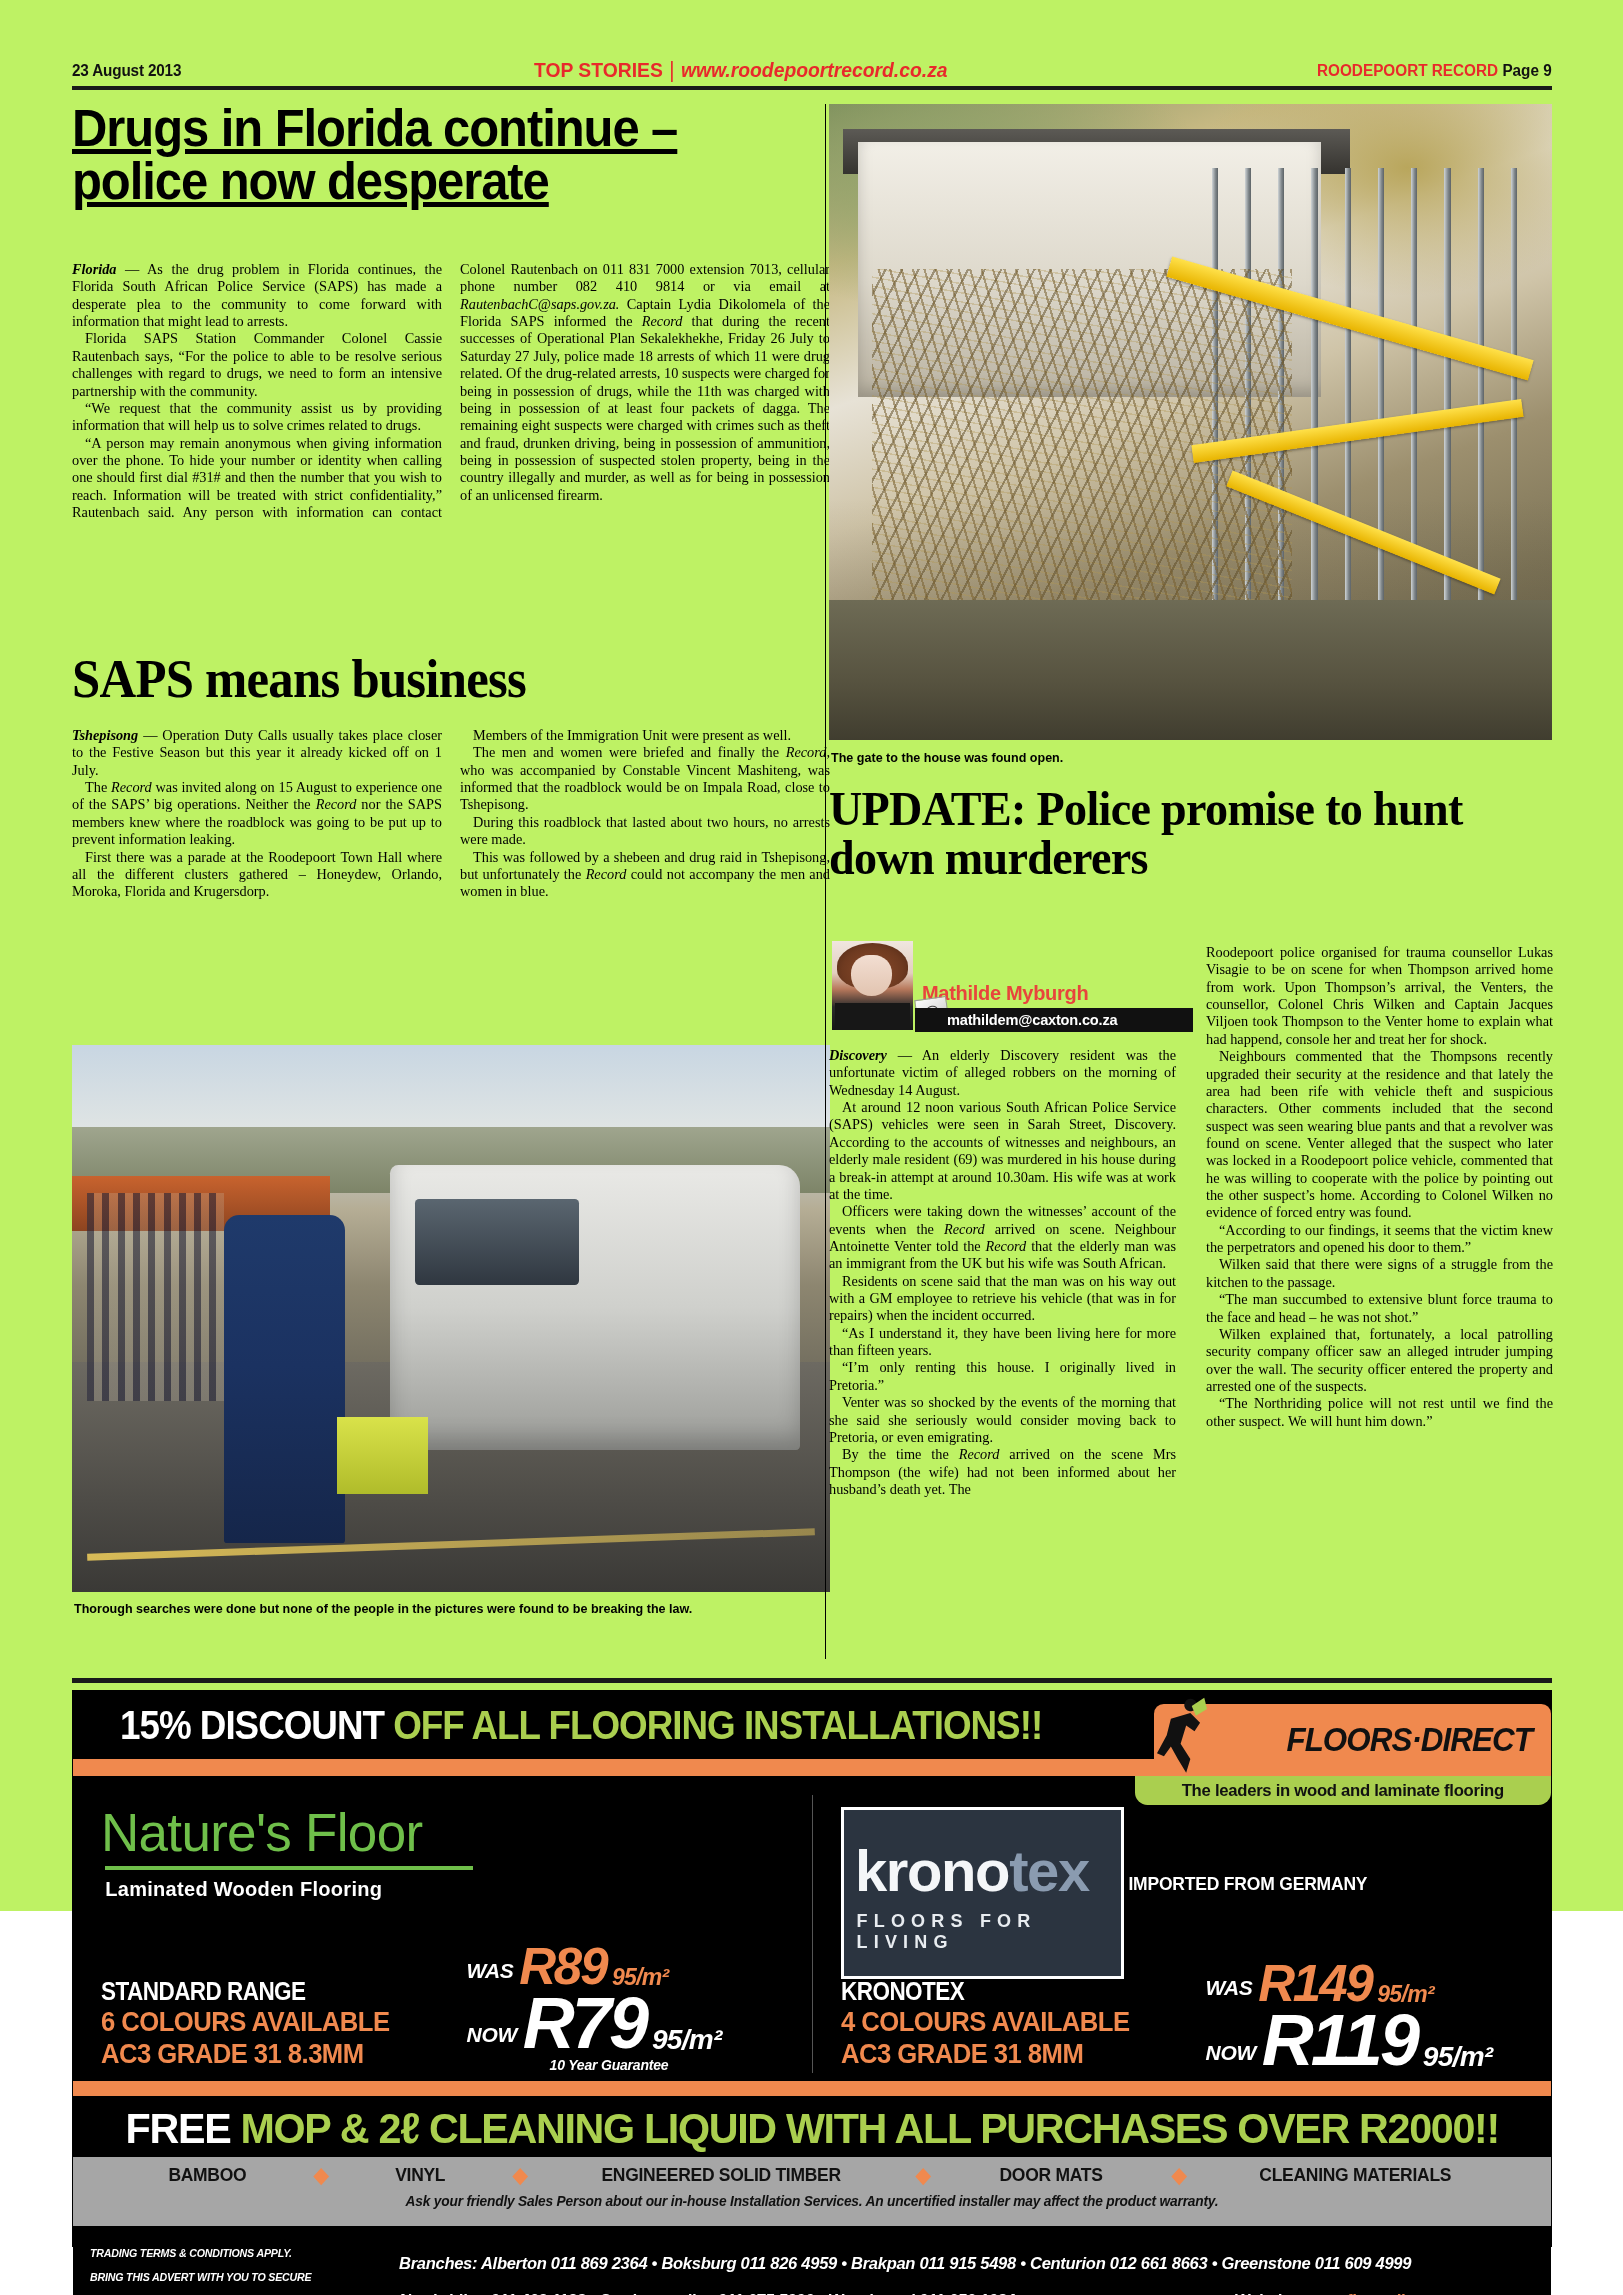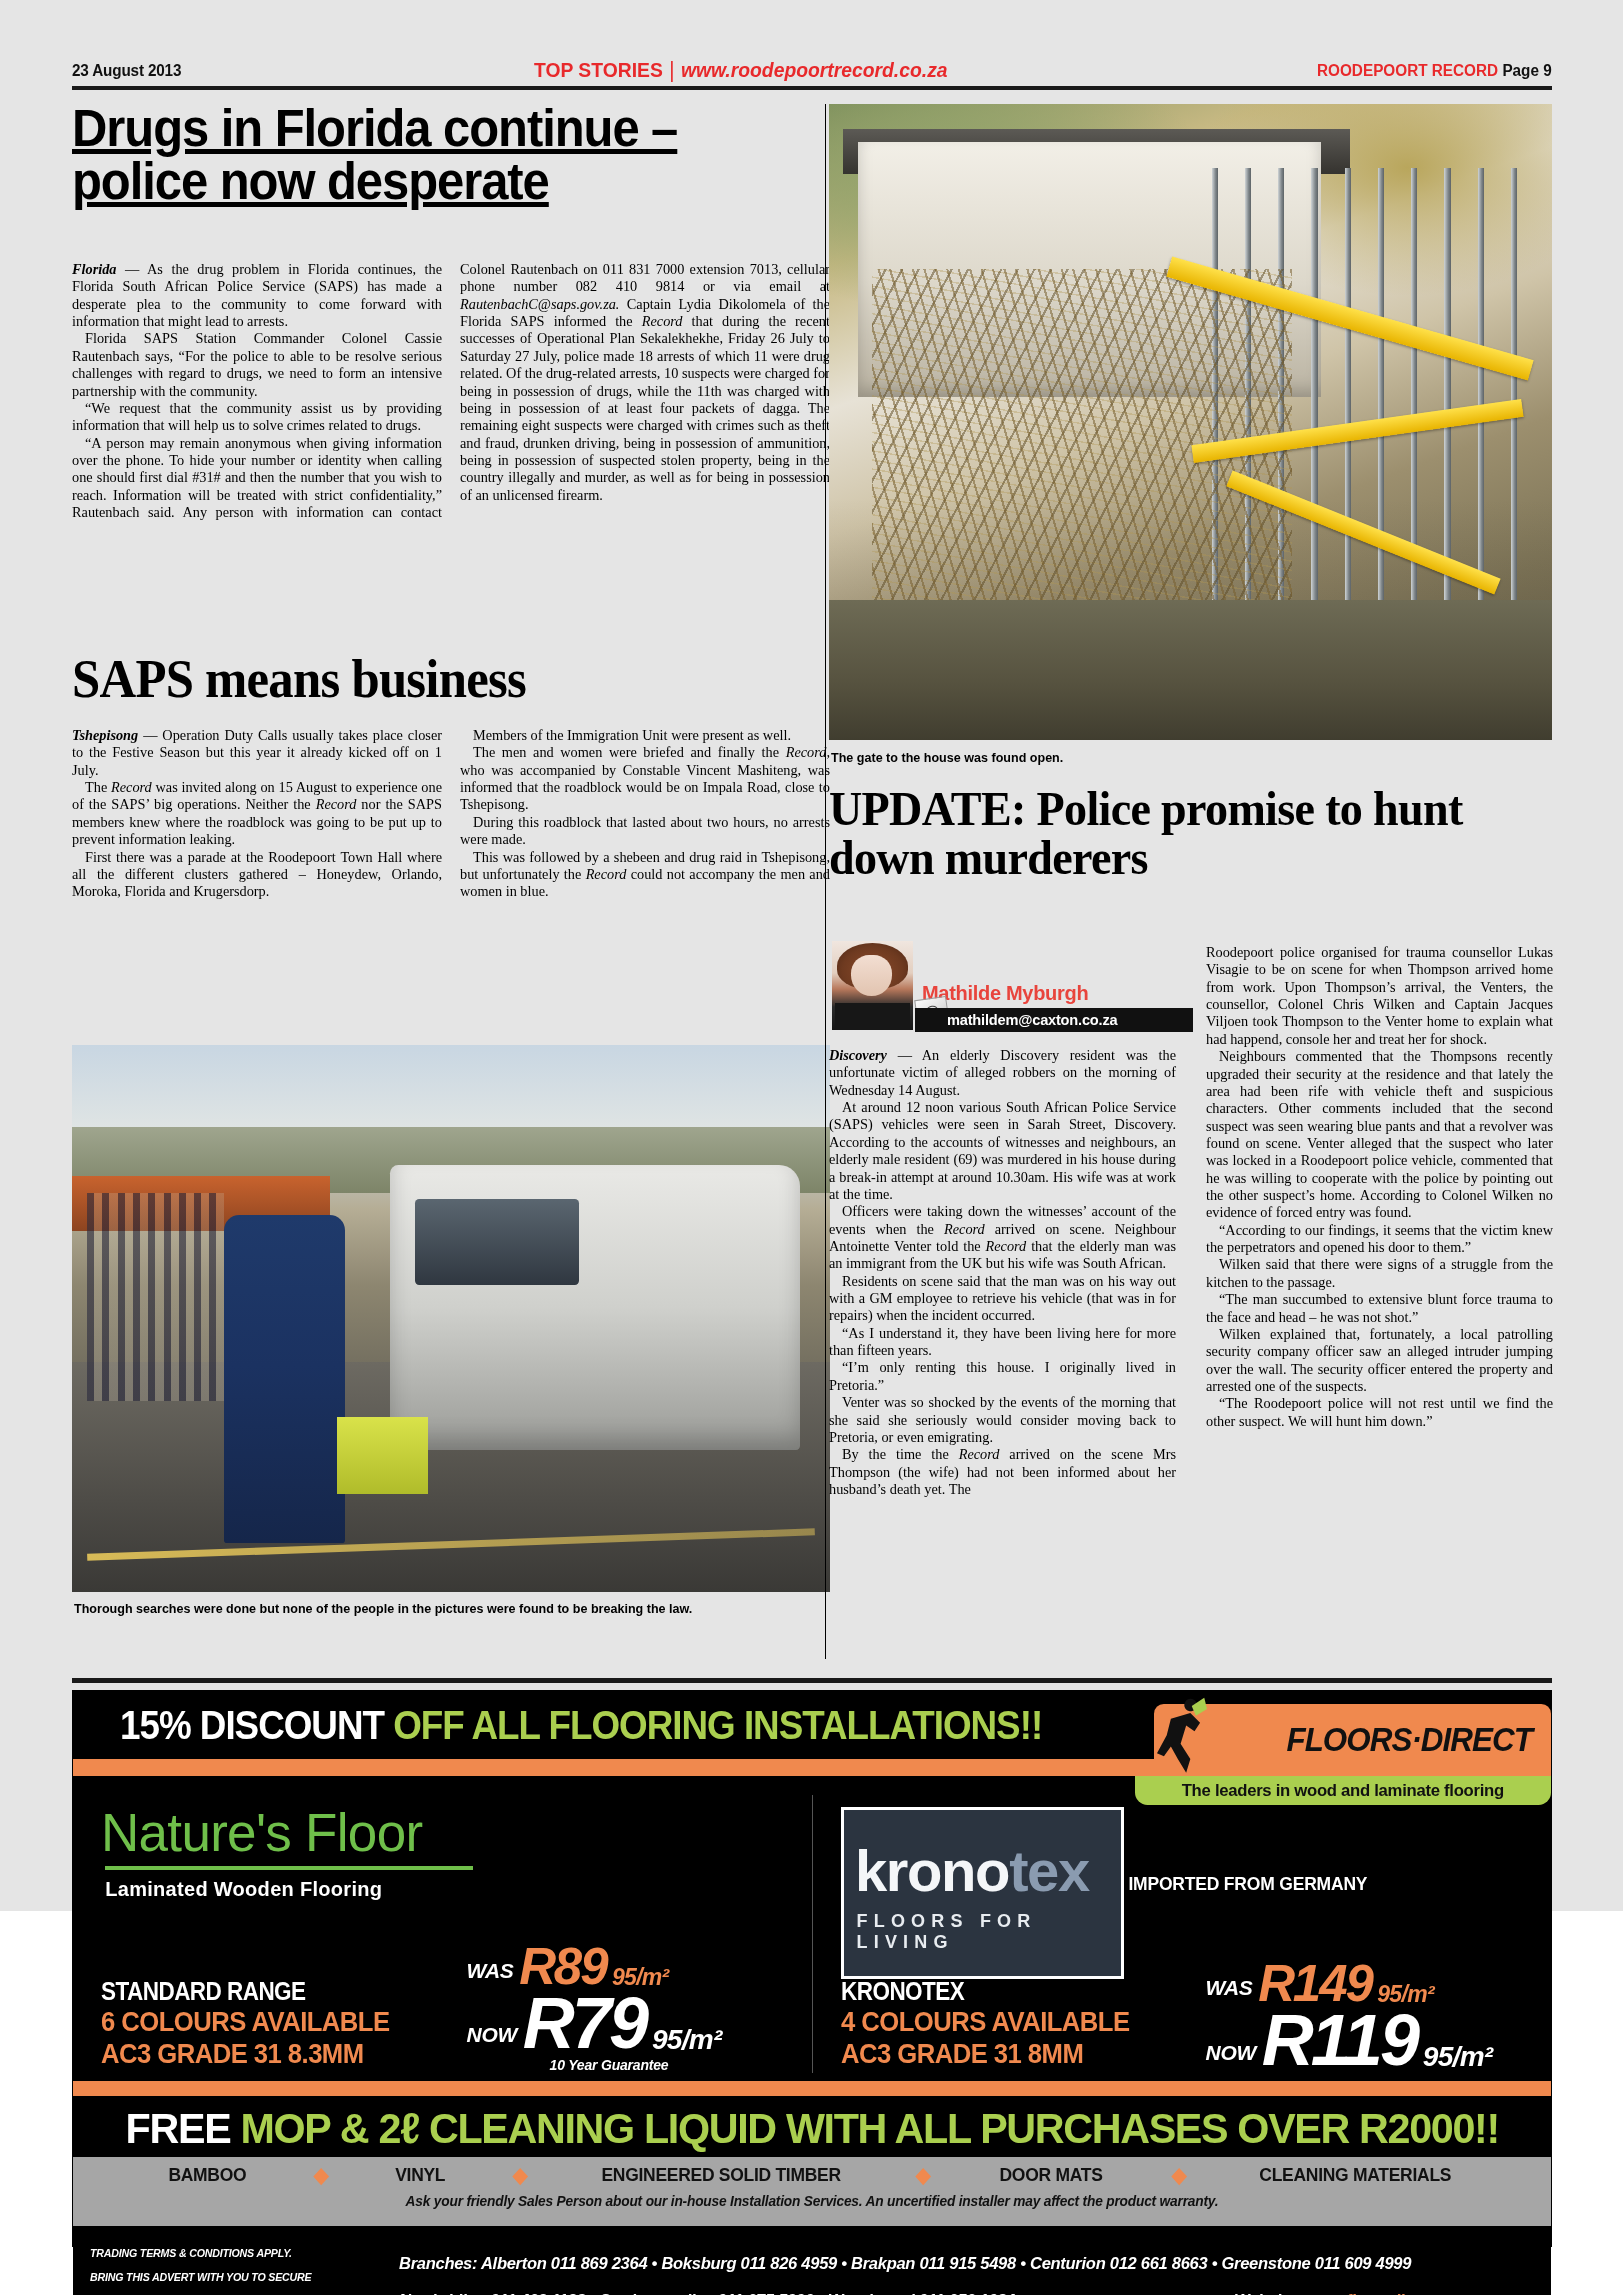--- a/index.html
+++ b/index.html
@@ -5,21 +5,21 @@
   * { box-sizing: border-box; margin: 0; padding: 0; }
   html, body {
     width: 1624px; height: 2295px;
     background: #ffffff;
     font-family: "Liberation Serif", serif;
   }
   .page {
     position: relative;
     width: 1624px; height: 1911px;
     padding: 0;
-    background: #e5e5e5;
+    background: #bef264;
   }
 
   
   .masthead {
     position: absolute;
     left: 72px; top: 54px;
     width: 1480px; height: 32px;
     display: flex; align-items: center; justify-content: space-between;
   }
   .mast-date {
@@ -474,21 +474,21 @@
     <p>By the time the <i>Record</i> arrived on the scene Mrs Thompson (the wife) had not been informed about her husband’s death yet. The</p>
   </div>
 
   <div style="position:absolute;left:1206px;top:944px;width:347px;" class="body-text">
     <p class="first">Roodepoort police organised for trauma counsellor Lukas Visagie to be on scene for when Thompson arrived home from work. Upon Thompson’s arrival, the Venters, the counsellor, Colonel Chris Wilken and Captain Jacques Viljoen took Thompson to the Venter home to explain what had happend, console her and treat her for shock.</p>
     <p>Neighbours commented that the Thompsons recently upgraded their security at the residence and that lately the area had been rife with vehicle theft and suspicious characters. Other comments included that the second suspect was seen wearing blue pants and that a revolver was found on scene. Venter alleged that the suspect who later was locked in a Roodepoort police vehicle, commented that he was willing to cooperate with the police by pointing out the other suspect’s home. According to Colonel Wilken no evidence of forced entry was found.</p>
     <p>“According to our findings, it seems that the victim knew the perpetrators and opened his door to them.”</p>
     <p>Wilken said that there were signs of a struggle from the kitchen to the passage.</p>
     <p>“The man succumbed to extensive blunt force trauma to the face and head – he was not shot.”</p>
     <p>Wilken explained that, fortunately, a local patrolling security company officer saw an alleged intruder jumping over the wall. The security officer entered the property and arrested one of the suspects.</p>
-    <p>“The Roodepoort police will not rest until we find the other suspect. We will hunt him down.”</p>
+    <p>“The Northriding police will not rest until we find the other suspect. We will hunt him down.”</p>
   </div>
 
   <div class="ad-rule-top"></div>
   <div class="ad-wrap">
 
     <div class="ad-head">
       <div class="ad-head-text">
         <span class="w">15% DISCOUNT</span>
         <span class="g">OFF ALL FLOORING INSTALLATIONS!!</span>
       </div>

